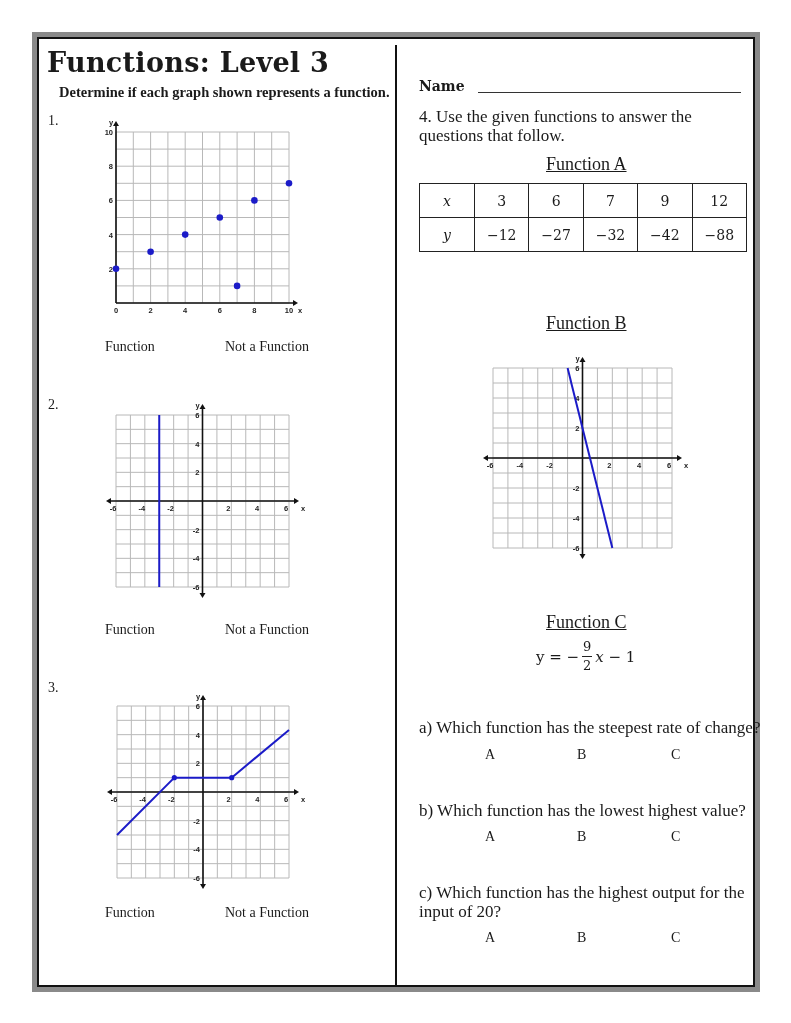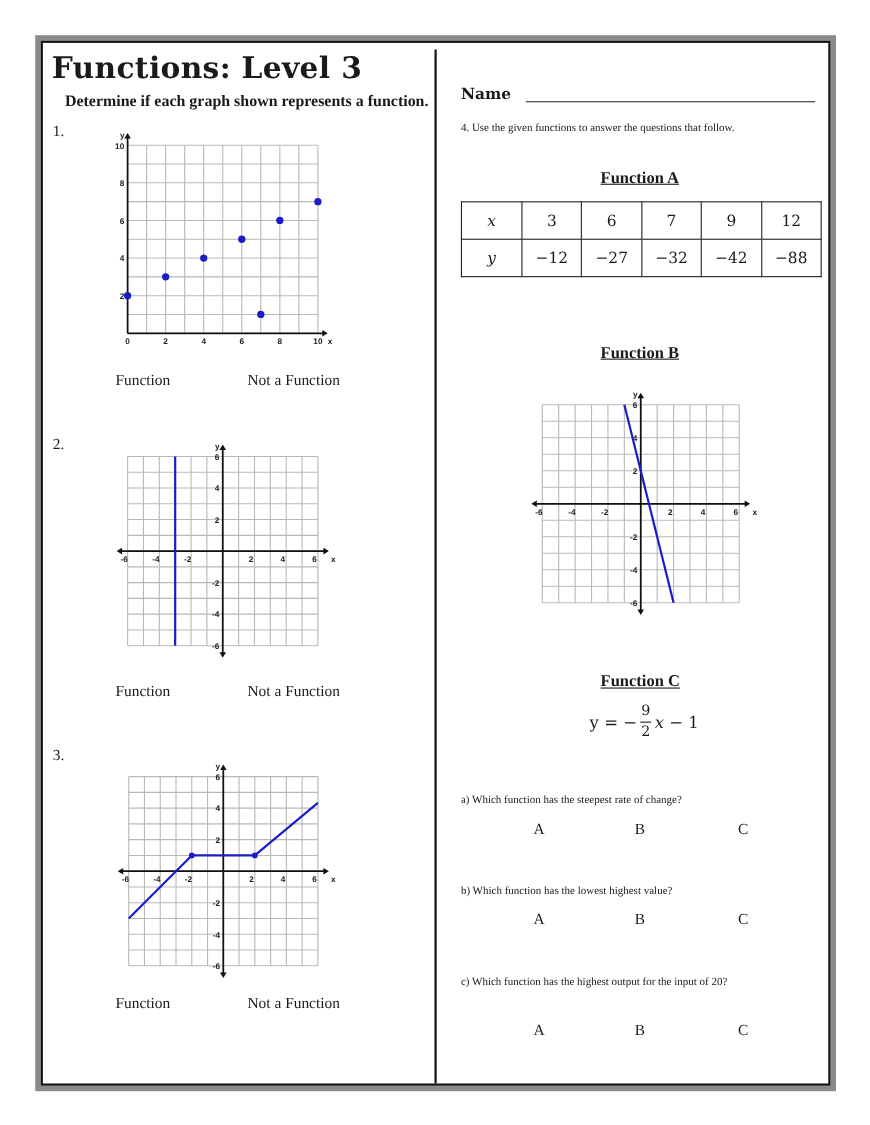--- a/index.html
+++ b/index.html
@@ -11,22 +11,22 @@
                  box-sizing: border-box; border: 2px solid #111; }
   .divider { position: absolute; left: 395px; top: 45px; width: 2px; height: 940px; background: #111; }
   .abs { position: absolute; white-space: nowrap; }
   .title { left: 47px; top: 47px; font-family: "DejaVu Serif", serif; font-weight: 900;
            font-size: 27px; letter-spacing: 0.3px; }
   .subtitle { left: 47px; top: 84px; font-family: "Liberation Serif", serif; font-weight: bold; font-size: 14.5px; margin-left: 12px; }
   .qnum { font-family: "Liberation Serif", serif; font-size: 14px; }
   .choice { font-family: "Liberation Serif", serif; font-size: 14px; }
   .name-label { left: 419px; top: 78px; font-family: "DejaVu Serif", serif; font-weight: 900; font-size: 14px; }
   .name-line { position: absolute; left: 478px; top: 92px; width: 263px; height: 1px; background: #333; }
-  .body-text { font-family: "Liberation Serif", serif; font-size: 10px; line-height: 19px; }
-  .heading { font-family: "Liberation Serif", serif; font-weight: bold; font-size: 15px; text-decoration: underline; }
+  .body-text { font-family: "Liberation Serif", serif; font-size: 17px; line-height: 19px; }
+  .heading { font-family: "Liberation Serif", serif; font-weight: normal; font-size: 18px; text-decoration: underline; }
   table.fa { position: absolute; left: 419px; top: 183px; width: 328px; border-collapse: collapse;
              font-family: "DejaVu Serif", serif; font-size: 14px; }
   table.fa td { border: 1px solid #222; height: 33px; text-align: center; padding: 0; }
   table.fa td.var { font-style: italic; width: 54px; }
   .eq { left: 536px; top: 640px; font-family: "DejaVu Serif", serif; font-size: 15px; display: flex; align-items: center; }
   .eq .frac { display: inline-flex; flex-direction: column; align-items: center; margin: 0 3px; font-size: 13px; line-height: 14px; }
   .eq .frac .bar { width: 10px; height: 1px; background: #222; margin: 2px 0; }
   .eq i { font-style: italic; }
   svg.graph { position: absolute; overflow: visible; }
   svg text { font-family: "Liberation Sans", sans-serif; font-size: 7.5px; font-weight: bold; fill: #222; }

